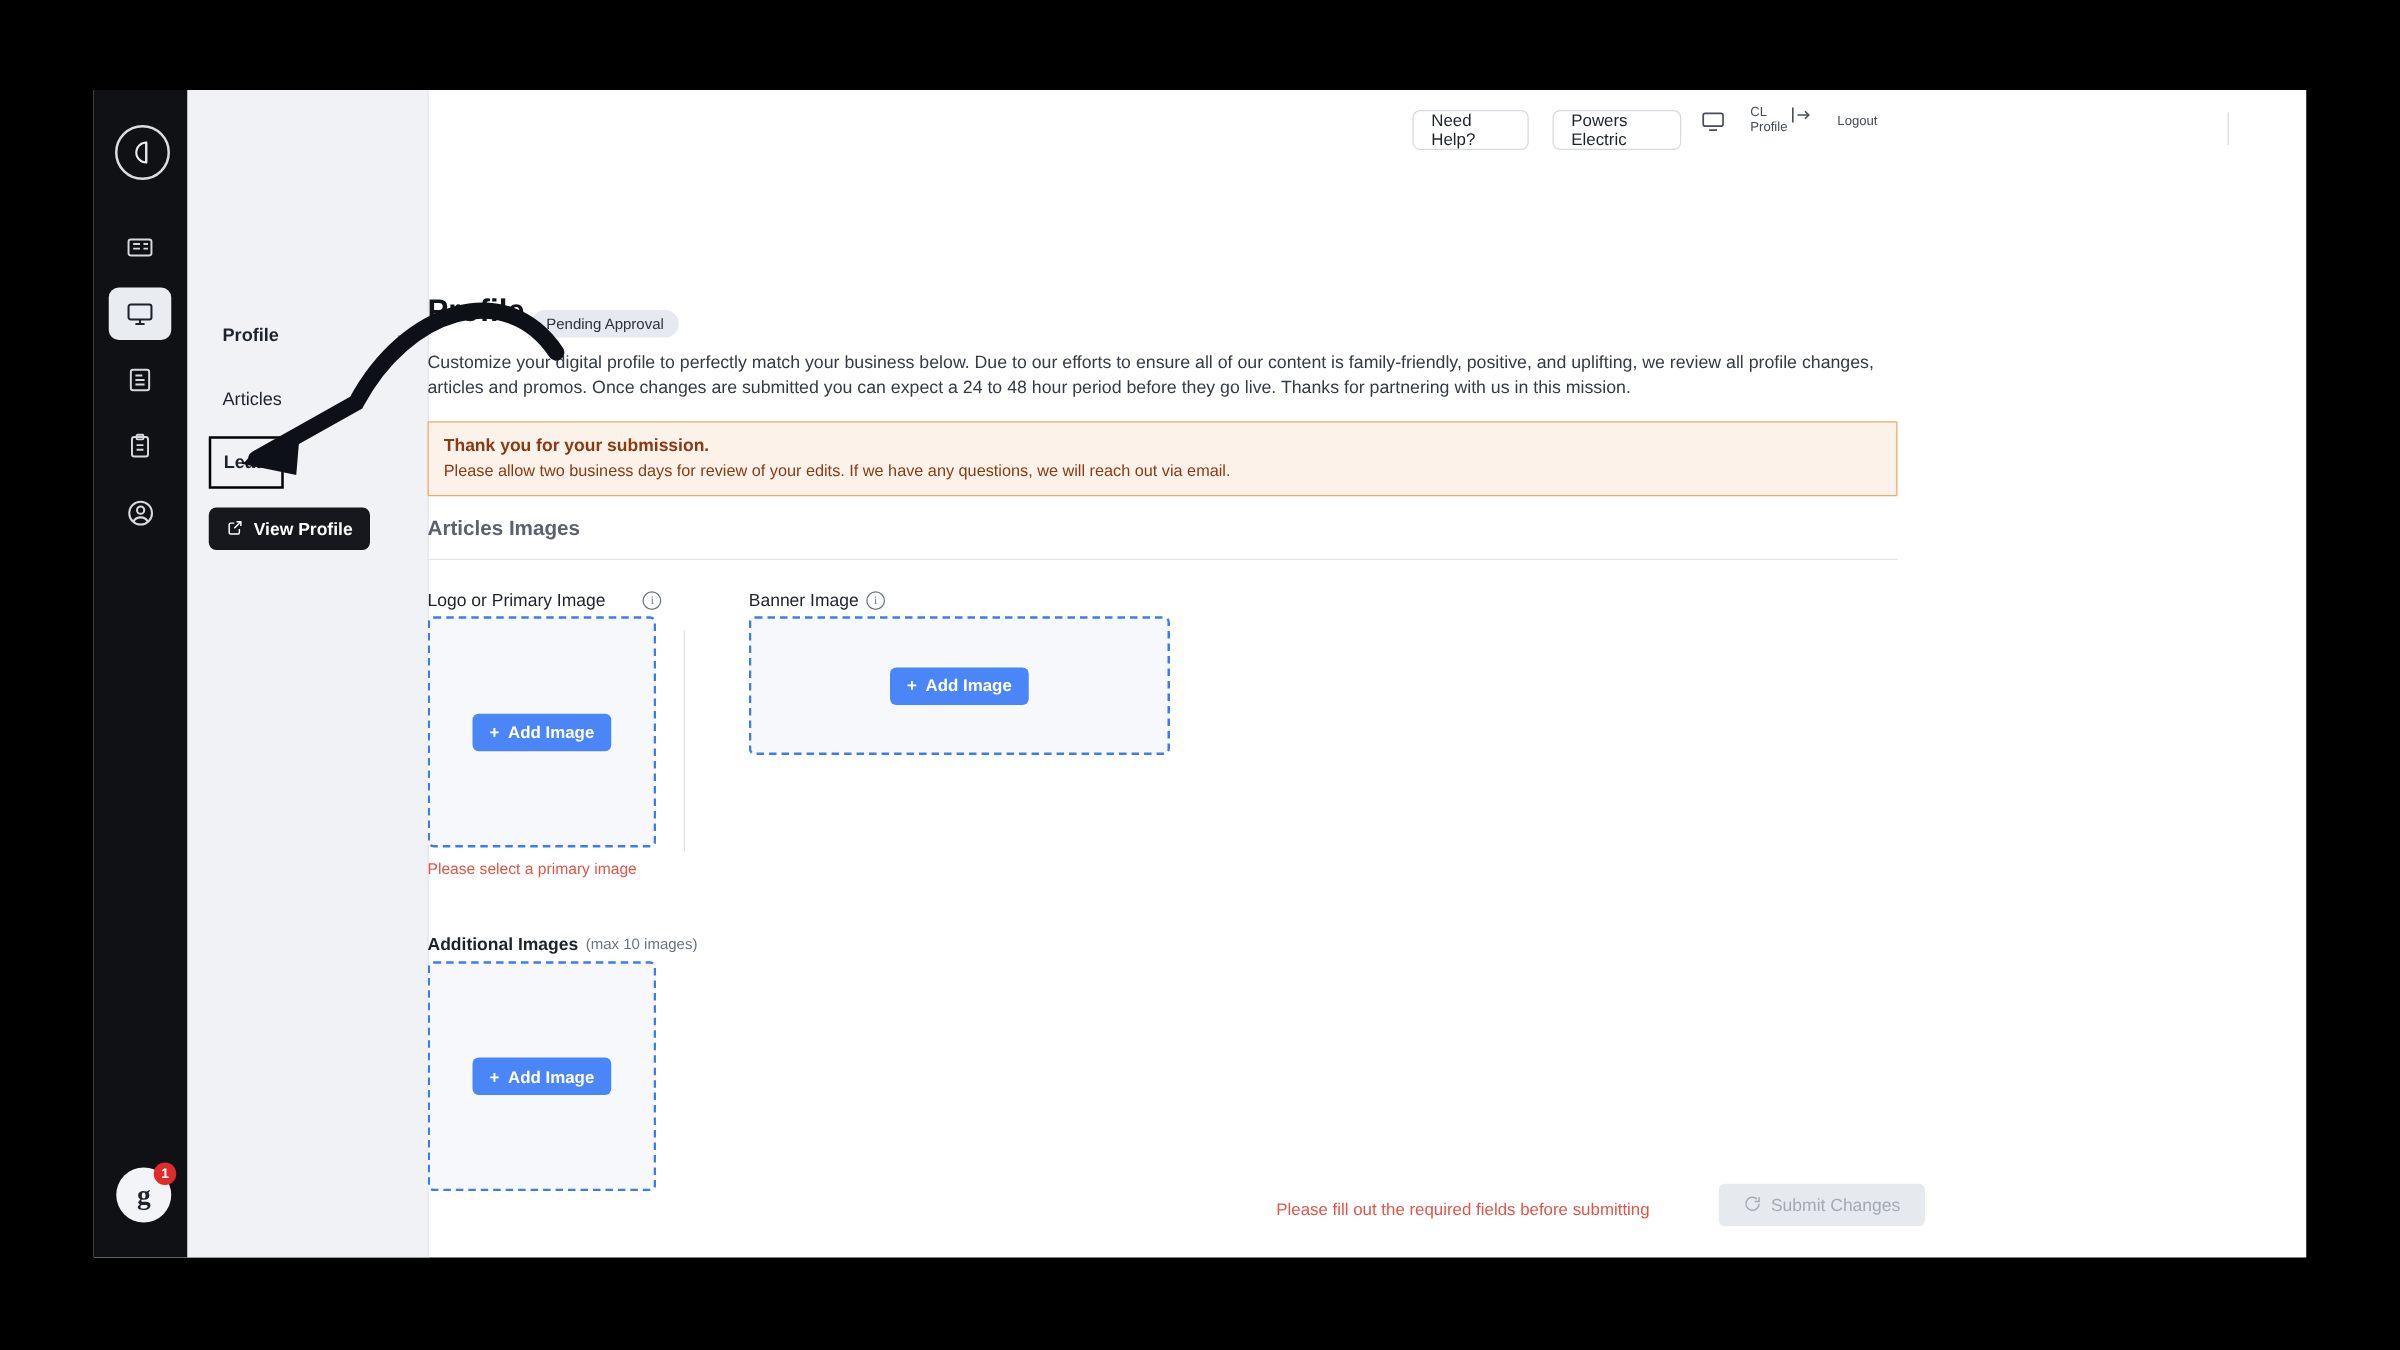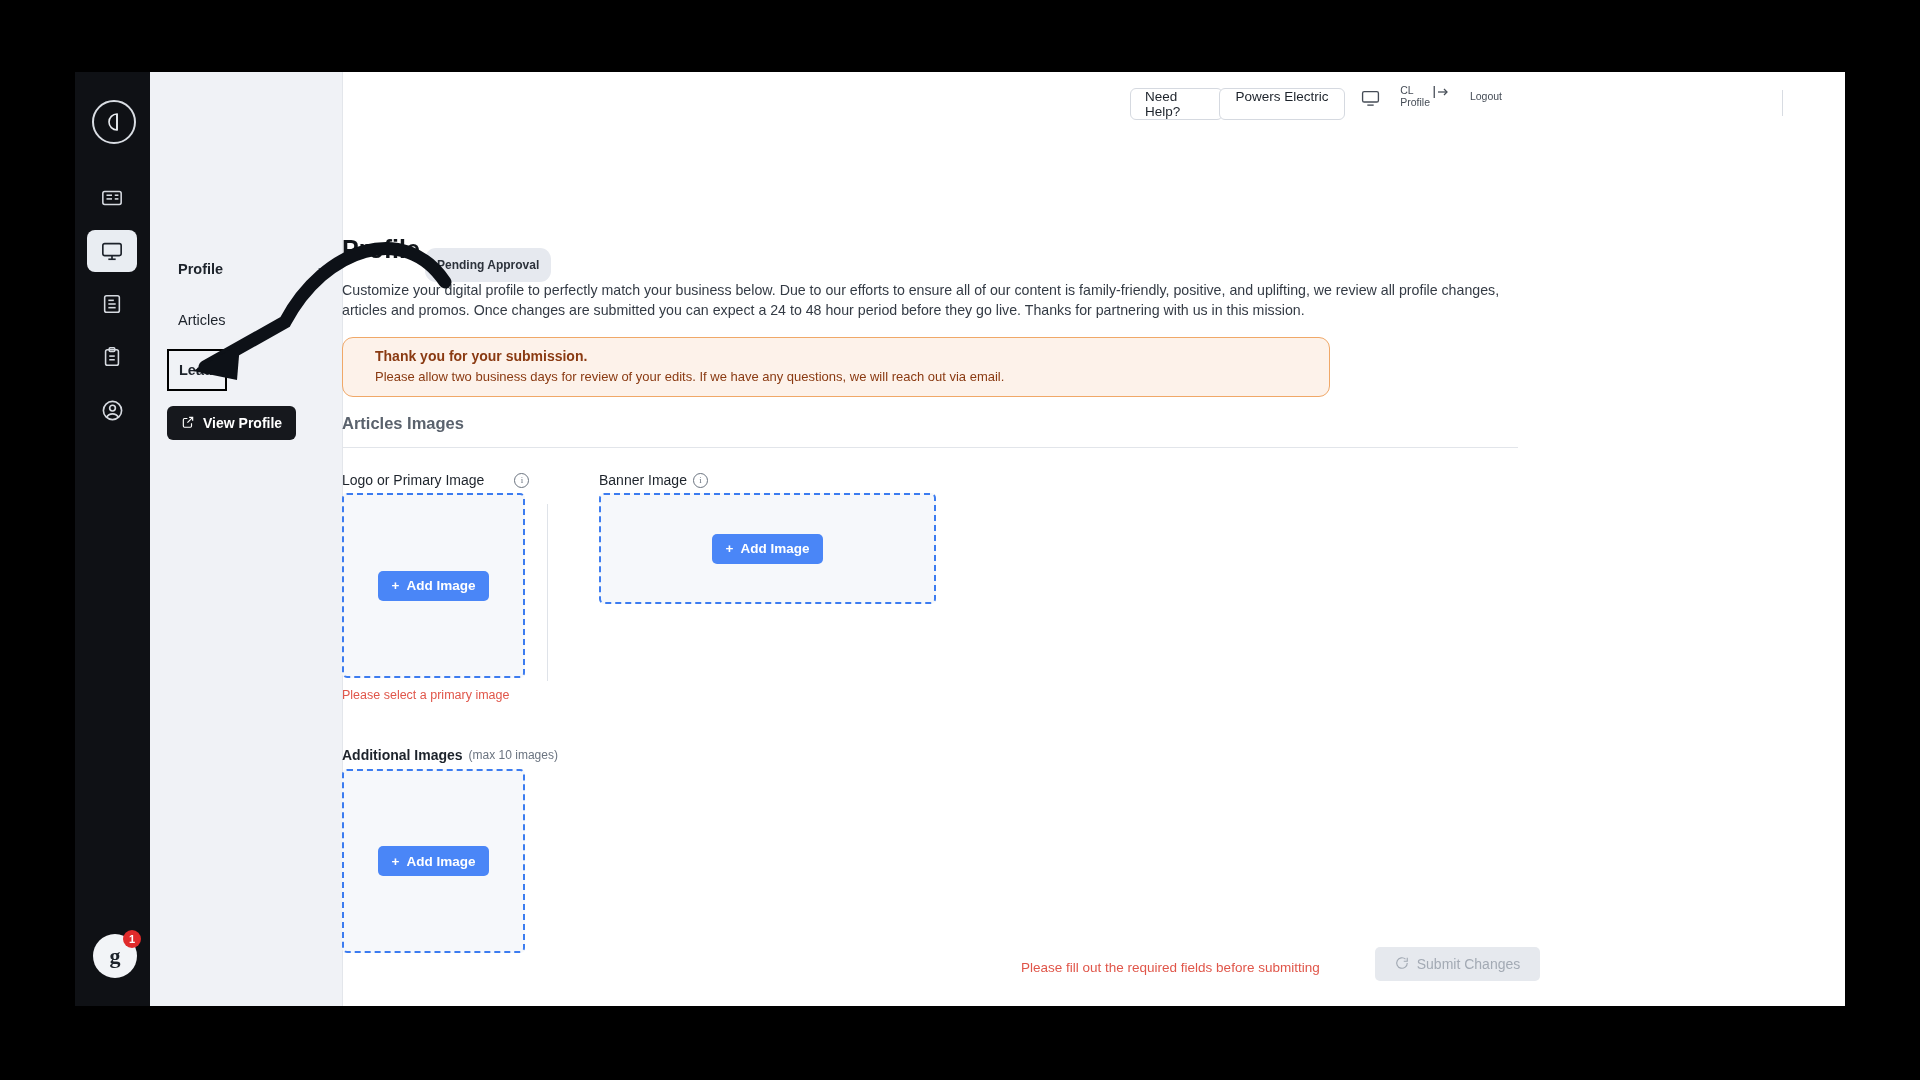--- a/index.html
+++ b/index.html
@@ -138,42 +138,42 @@
     width: 1px; height: 26px; background: #d8dce2;
   }
   
   .content { position: absolute; left: 267px; top: 0; right: 0; bottom: 0; }
   .page-title {
     position: absolute; left: 0; top: 163px;
     font-size: 25px; font-weight: bold; color: #11151a;
   }
   .status-badge {
     position: absolute; left: 83px; top: 176px;
-    height: 34px;
+    height: 22px;
     background: #e6e9ef;
     border-radius: 11px;
-    font-size: 12px; font-weight: bold; color: #2c323b;
+    font-size: 12px; font-weight: normal; color: #2c323b;
     display: flex; align-items: center;
     padding: 0 12px;
   }
   .desc {
     position: absolute; left: 0; top: 208px;
     width: 1170px;
     font-size: 14.2px;
     line-height: 1.42;
     color: #343b45;
   }
   .alert {
     position: absolute; left: 0; top: 265px;
-    width: 988px; height: 60px;
+    width: 1176px; height: 60px;
     background: #fdf2ea;
     border: 1px solid #f0a868;
-    border-radius: 11px;
+    border-radius: 1px;
     box-sizing: border-box;
-    padding: 10px 32px;
+    padding: 10px 12px;
   }
   .alert-title { font-size: 14px; font-weight: bold; color: #8a3a12; }
   .alert-sub { font-size: 13px; color: #8a3a12; margin-top: 5px; }
   .section-title {
     position: absolute; left: 0; top: 342px;
     font-size: 16.5px; font-weight: bold; color: #5a626d;
   }
   .section-rule {
     position: absolute; left: 0; top: 375px;
     width: 1176px; height: 1px; background: #e2e5ea;
@@ -327,21 +327,21 @@
         </svg>
       </span>
       <span>View Profile</span>
     </div>
   </div>
 
   <div class="topbar">
     <div class="pill" style="right:622px; width:93px;">
       <span>Need Help?</span>
     </div>
-    <div class="pill" style="right:500px; width:126px;">
+    <div class="pill" style="right:500px; width:103px;">
       <span>Powers Electric</span>
     </div>
     <div class="topicon" style="right:415px;">
       <span>
         <svg width="19" height="16" viewBox="0 0 24 20" fill="none" stroke="#454c56" stroke-width="1.7">
           <rect x="2" y="2" width="20" height="13" rx="2"></rect>
             <line x1="8" y1="19" x2="16" y2="19"></line>
         </svg>
       </span>
       <span>CL Profile</span>

